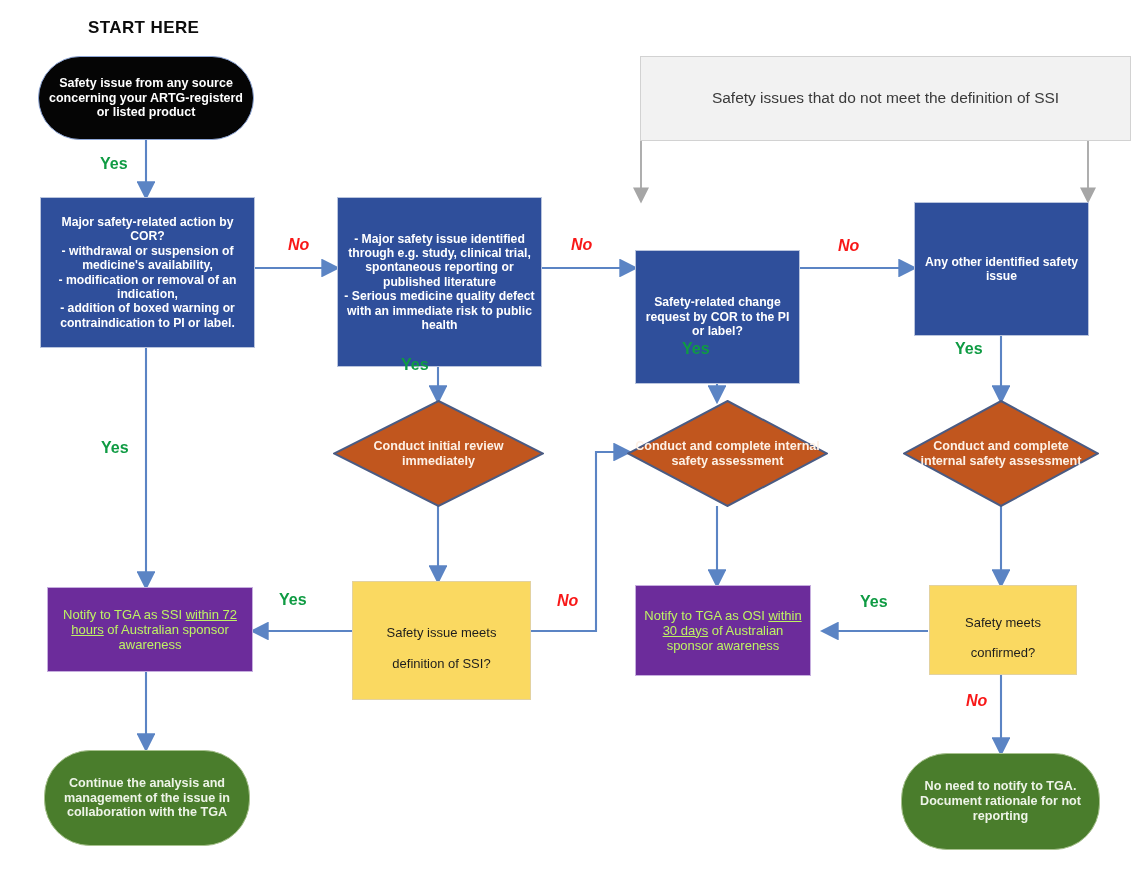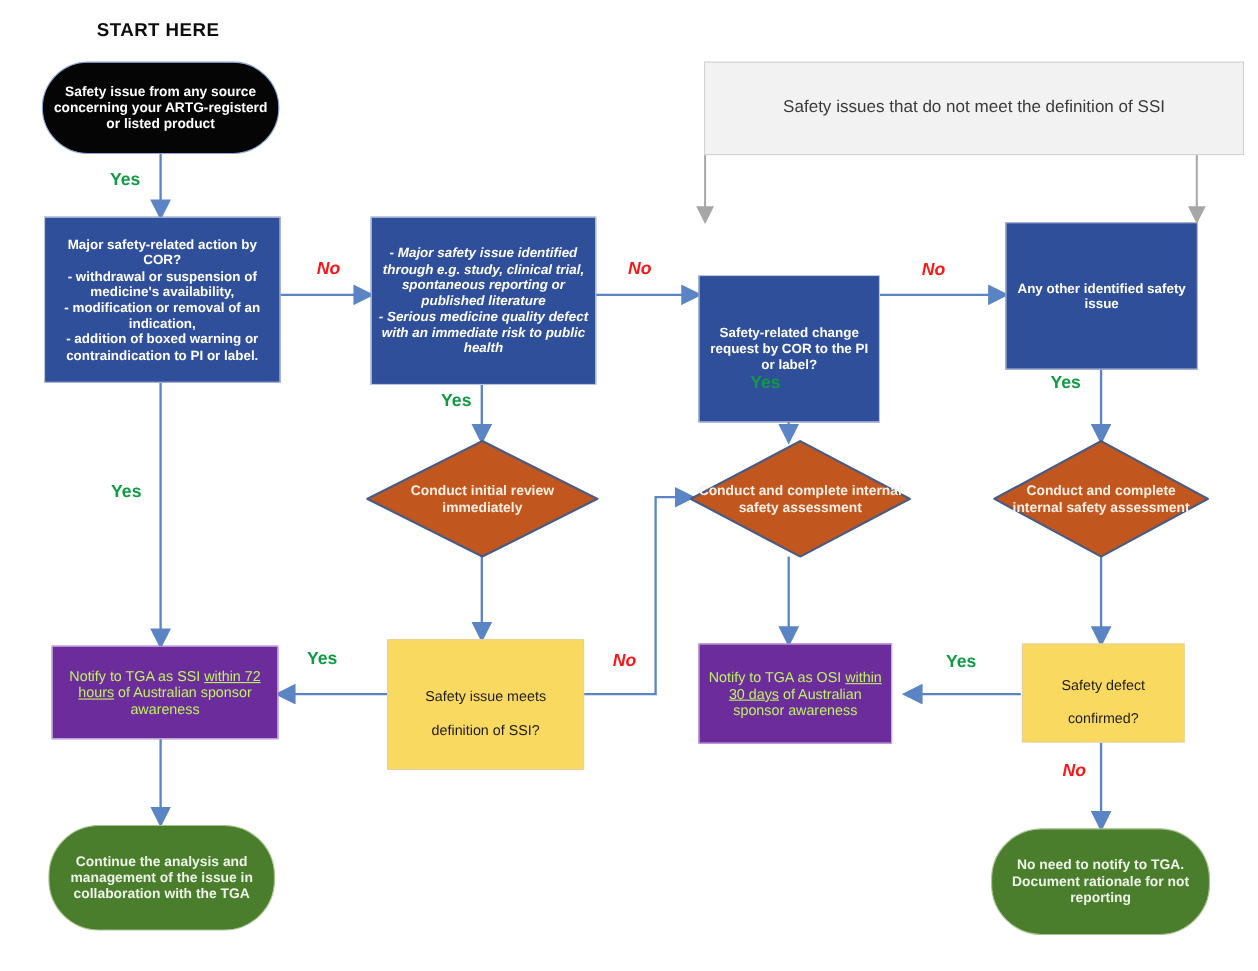--- a/index.html
+++ b/index.html
@@ -100,21 +100,21 @@
     <span class="txt">Safety issues that do not meet the definition of SSI</span>
   </div>
 
   <div class="node blue" style="left:40px;top:197px;width:215px;height:151px;">
     <span class="txt">Major safety-related action by COR?
 - withdrawal or suspension of medicine's availability,
 - modification or removal of an indication,
 - addition of  boxed warning or contraindication to PI or label.</span>
   </div>
 
-  <div class="node blue" style="left:337px;top:197px;width:205px;height:153px;font-style:italic;">
+  <div class="node blue" style="left:337px;top:197px;width:205px;height:170px;">
     <span class="txt">- Major safety issue identified through e.g. study, clinical trial, spontaneous reporting or published literature
 - Serious medicine quality defect with an immediate risk to public health</span>
   </div>
 
   <div class="node blue" style="left:635px;top:202px;width:165px;height:134px;margin-top:48px;">
     <span class="txt">Safety-related change request by COR to the PI or label?</span>
   </div>
 
   <div class="node blue" style="left:914px;top:202px;width:175px;height:134px;">
     <span class="txt">Any other identified safety issue</span>
@@ -151,21 +151,21 @@
       <span>definition of SSI?</span>
     </span>
   </div>
 
   <div class="node purple" style="left:635px;top:585px;width:176px;height:91px;">
     <span class="txt"><span>Notify to TGA as OSI </span><u>within 30 days</u><span> of Australian sponsor awareness</span></span>
   </div>
 
   <div class="node yellow" style="left:929px;top:585px;width:148px;height:90px;">
     <span class="txt">
-      <span>Safety defect</span><br>
+      <span>Safety meets</span><br>
       <span>confirmed?</span>
     </span>
   </div>
 
   <div class="node green" style="left:44px;top:750px;width:206px;height:96px;">
     <span class="txt">Continue the analysis and management of the issue in collaboration with the TGA</span>
   </div>
 
   <div class="node green" style="left:901px;top:753px;width:199px;height:97px;">
     <span class="txt">No need to notify to TGA. Document rationale for not reporting</span>

